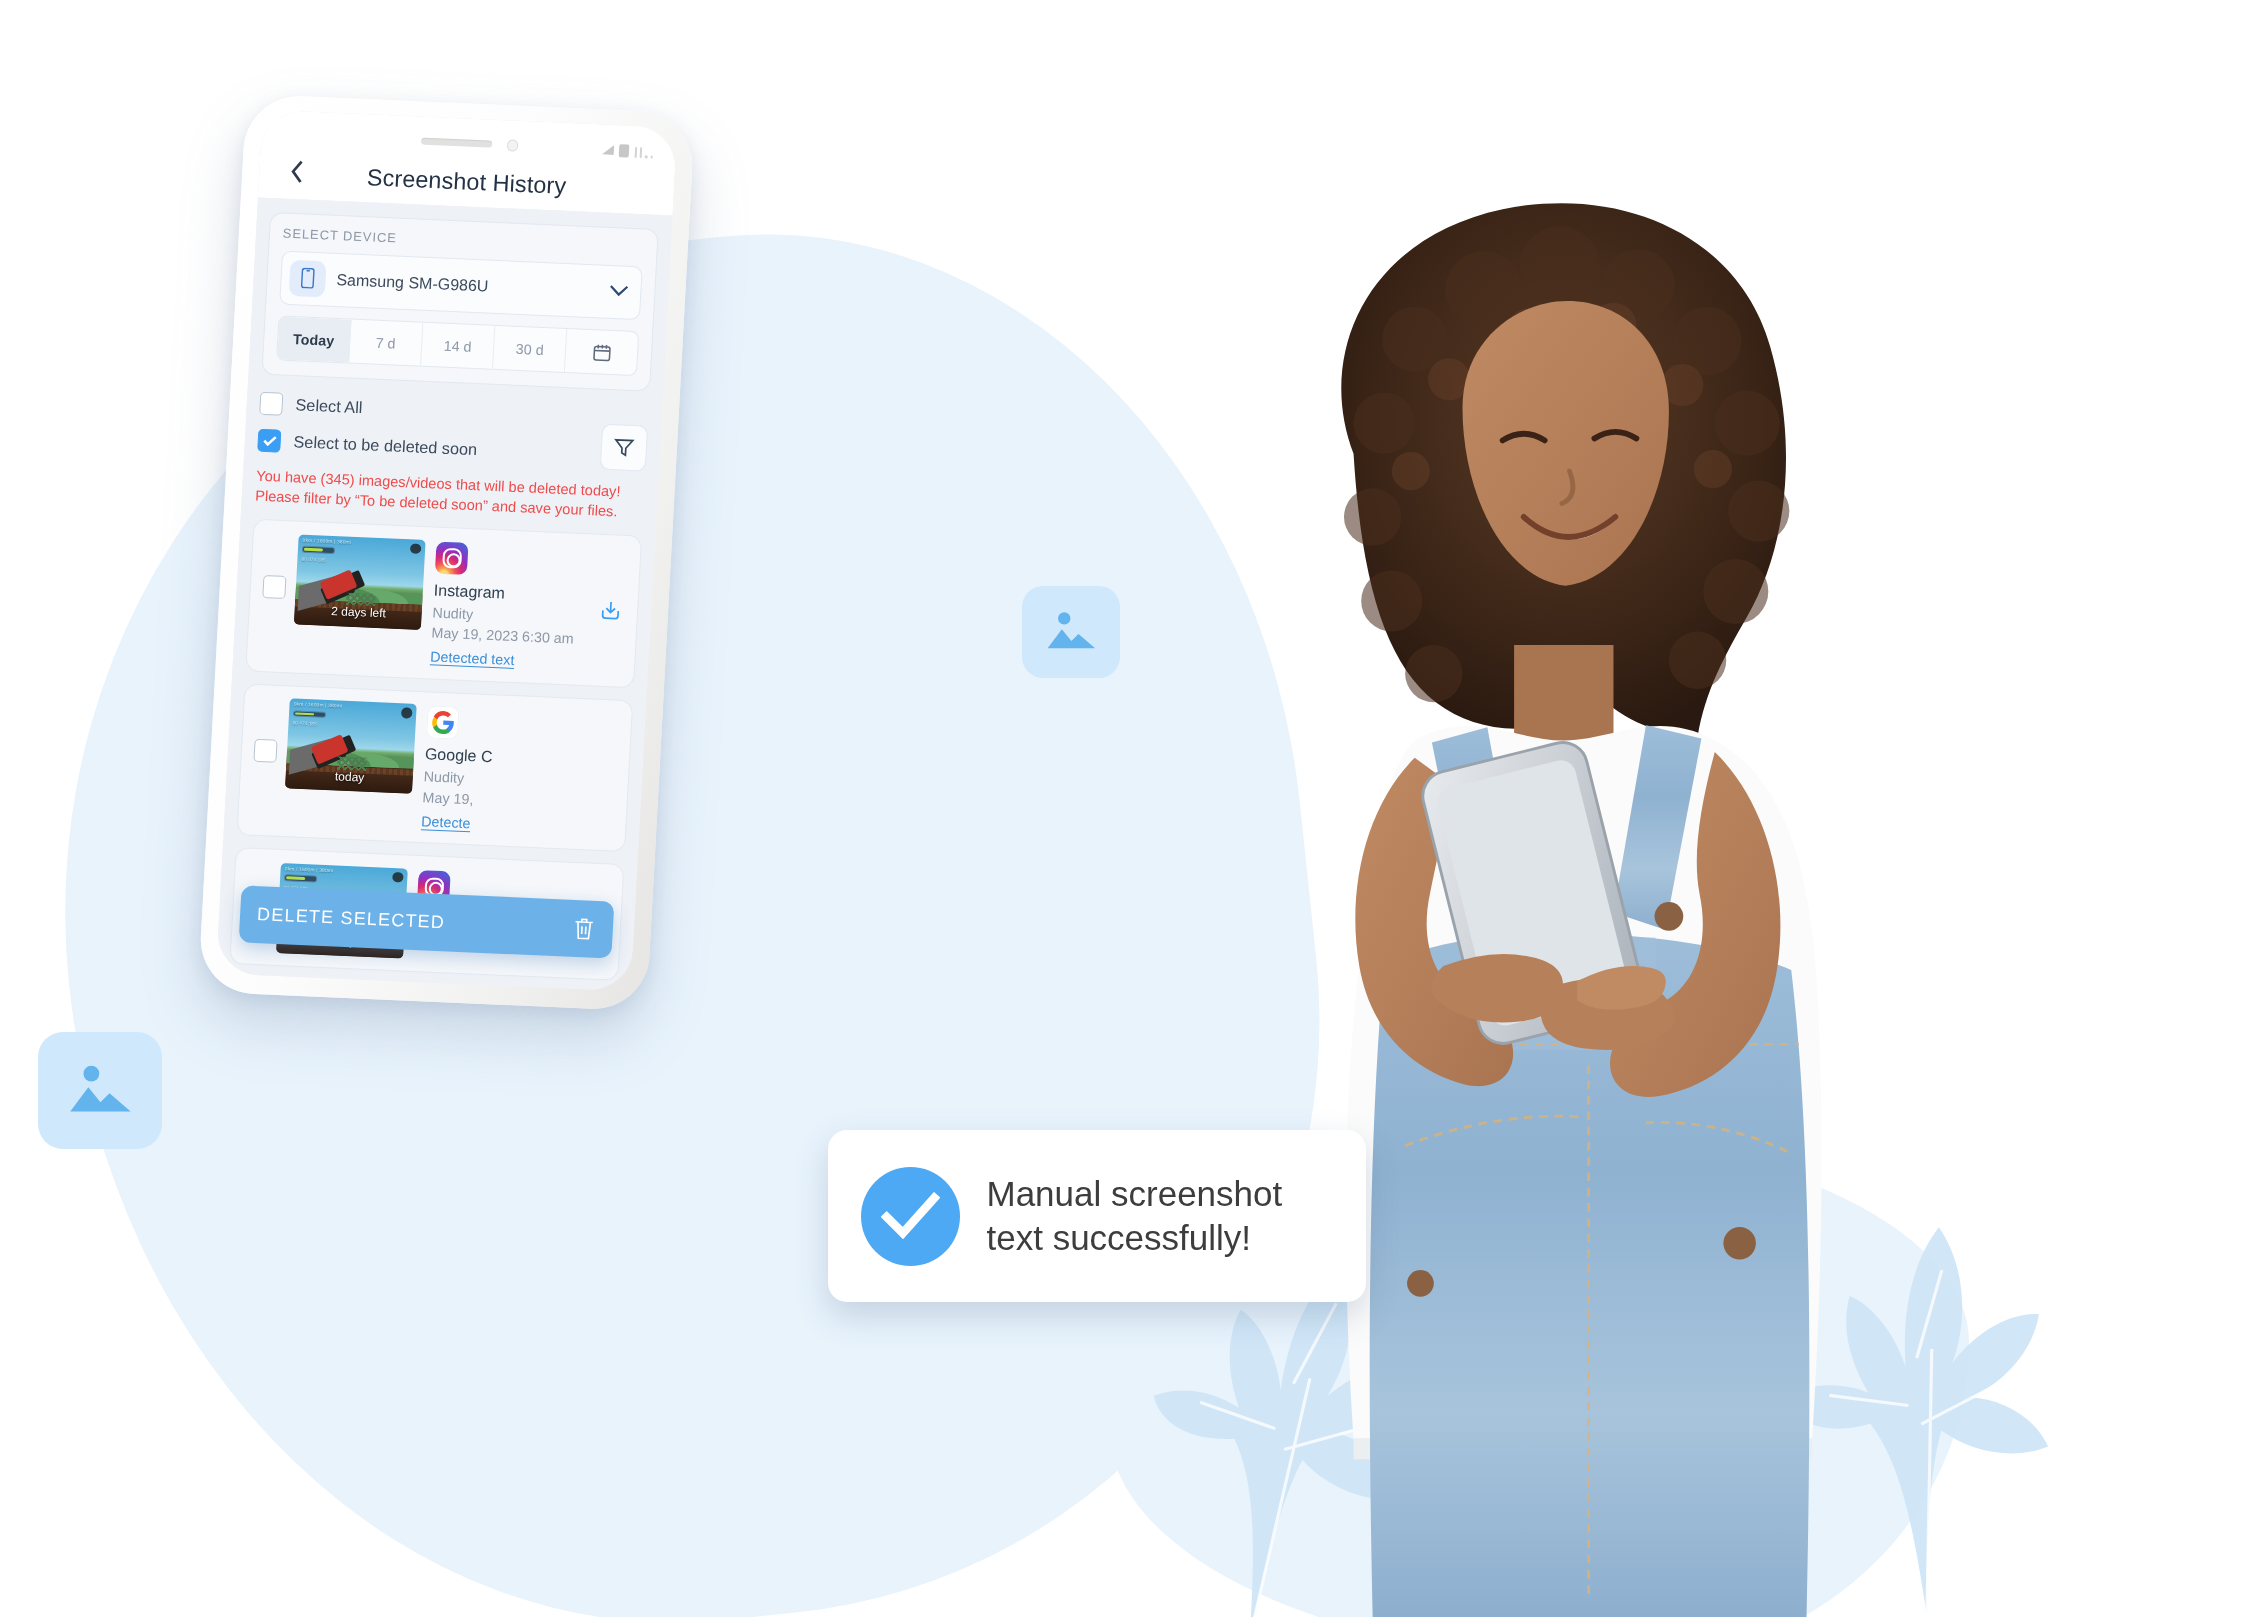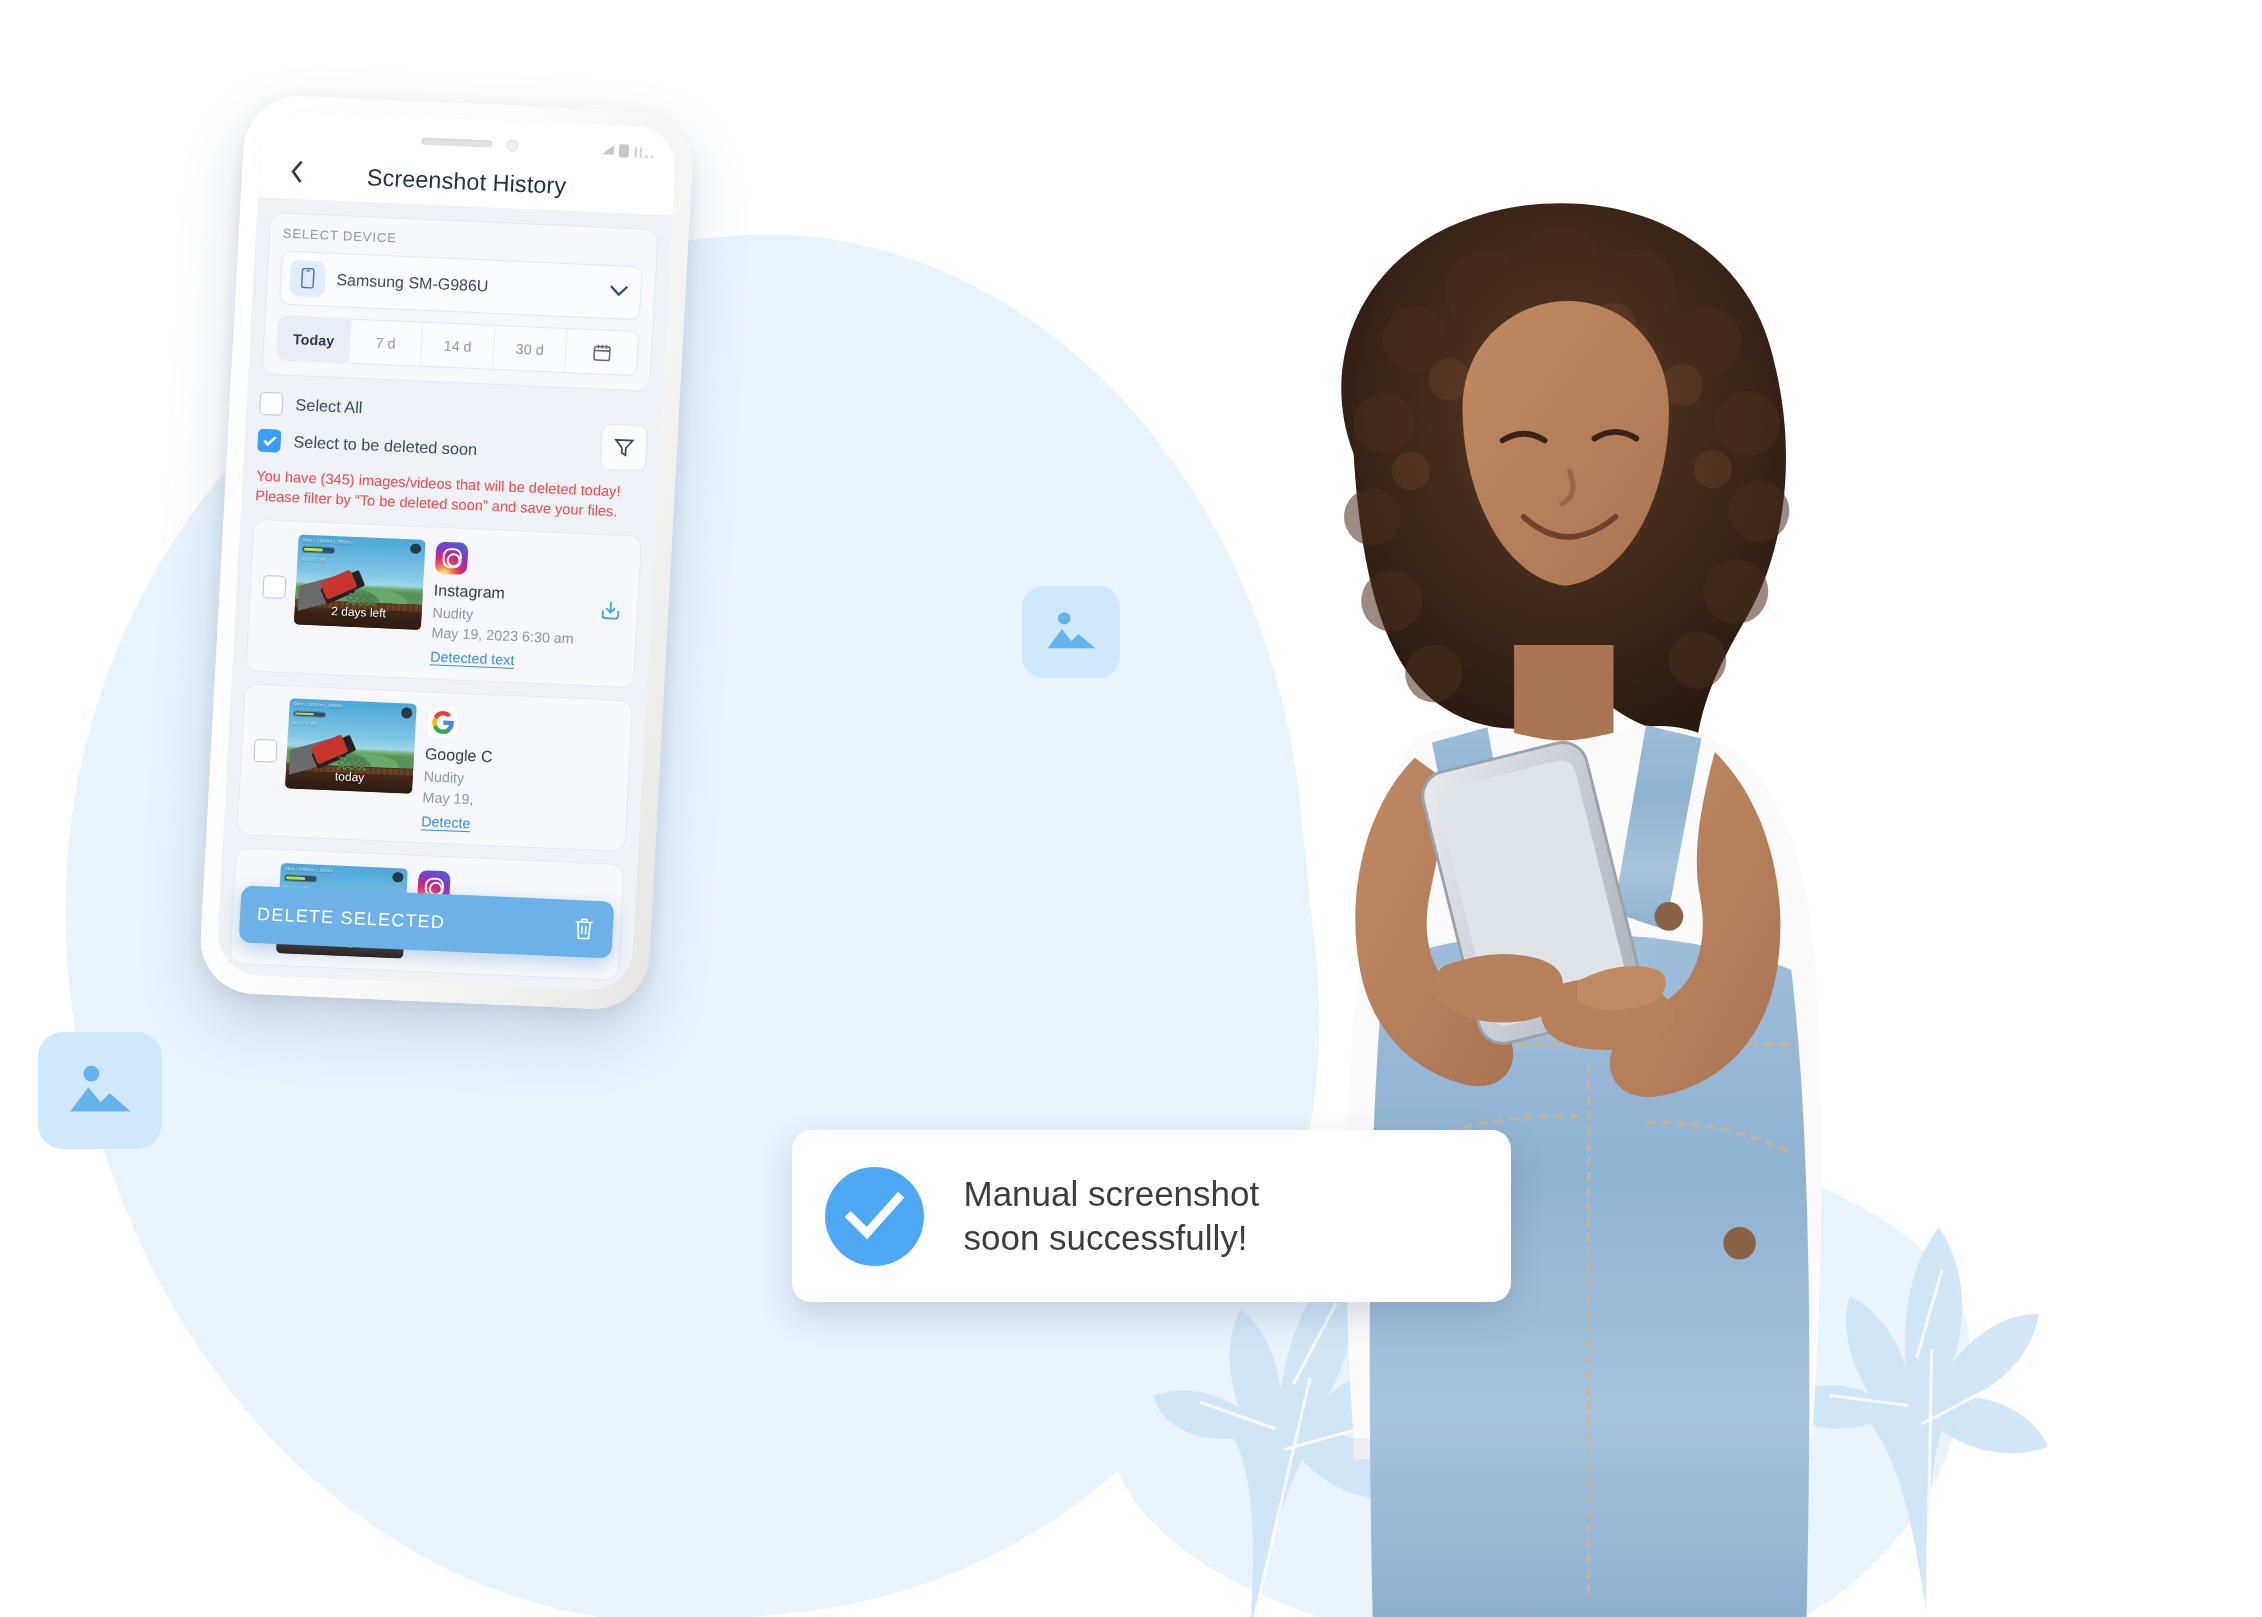--- a/index.html
+++ b/index.html
@@ -423,29 +423,29 @@
     left: 1128px;
     top: 167px;
     width: 841px;
     height: 1450px;
     overflow: hidden;
   }
 
   
   #toast {
     position: absolute;
-    left: 792px;
+    left: 828px;
     top: 1130px;
-    width: 719px;
+    width: 538px;
     height: 172px;
     background: #ffffff;
     border-radius: 19px;
     display: flex;
     align-items: center;
-    gap: 40px;
+    gap: 27px;
     padding: 0 32.5px;
     box-shadow: 0 13.4px 32.5px rgba(70,95,130,.22);
     z-index: 9;
   }
   .toast-ico {
     width: 99px; height: 99px;
     border-radius: 50%;
     background: #4ea9f5;
     display: flex; align-items: center; justify-content: center;
     flex: 0 0 auto;
@@ -787,18 +787,18 @@
   </svg>
 
   <div id="toast">
     <div class="toast-ico">
       <svg viewBox="0 0 62 50">
           <path d="M6 26 L23 43 L56 6"></path>
         </svg>
     </div>
     <div class="toast-txt">
       <div>Manual screenshot</div>
-      <div>soon successfully!</div>
+      <div>text successfully!</div>
     </div>
   </div>
 
 </div>
 
 
 </body></html>

